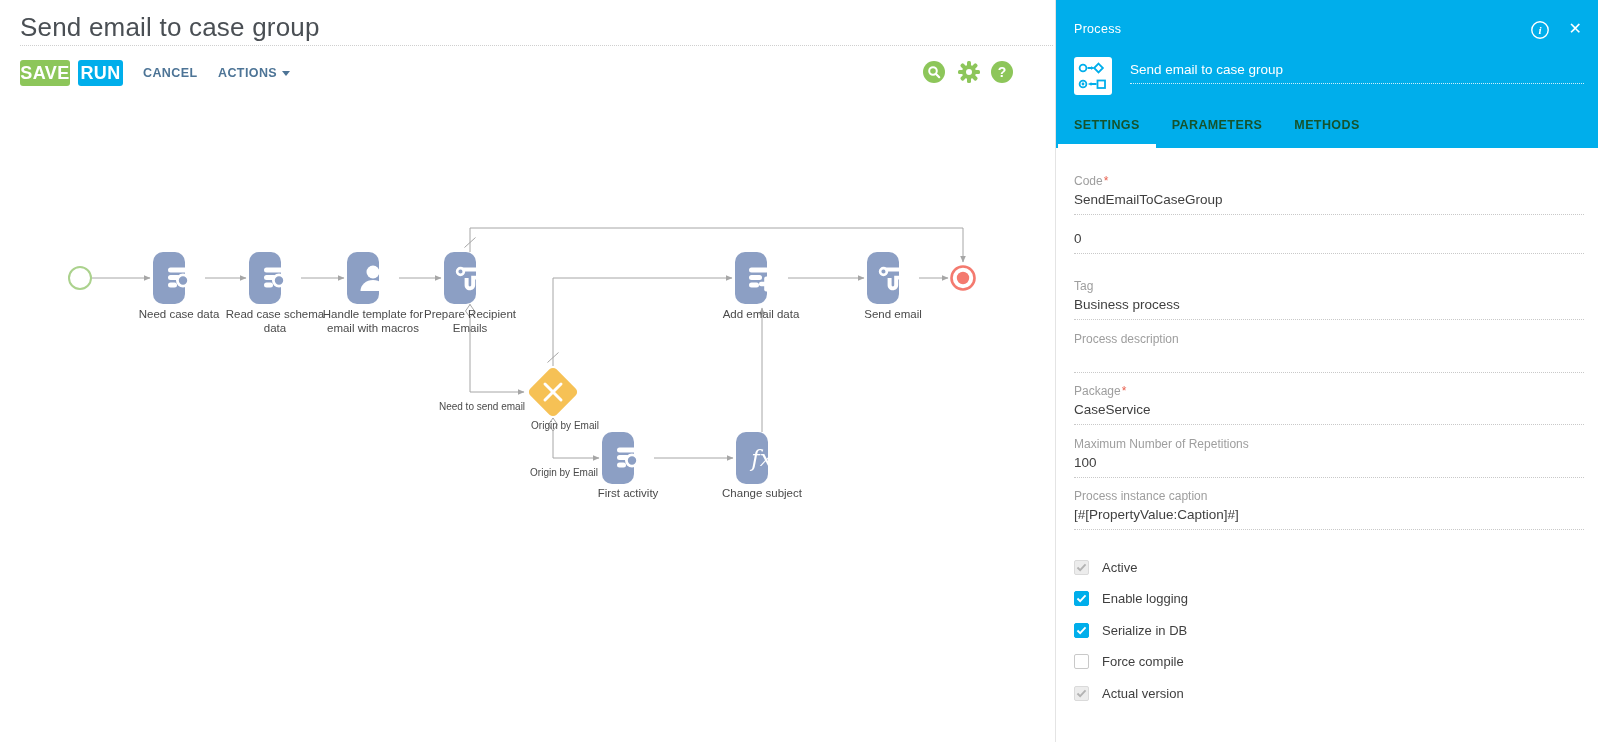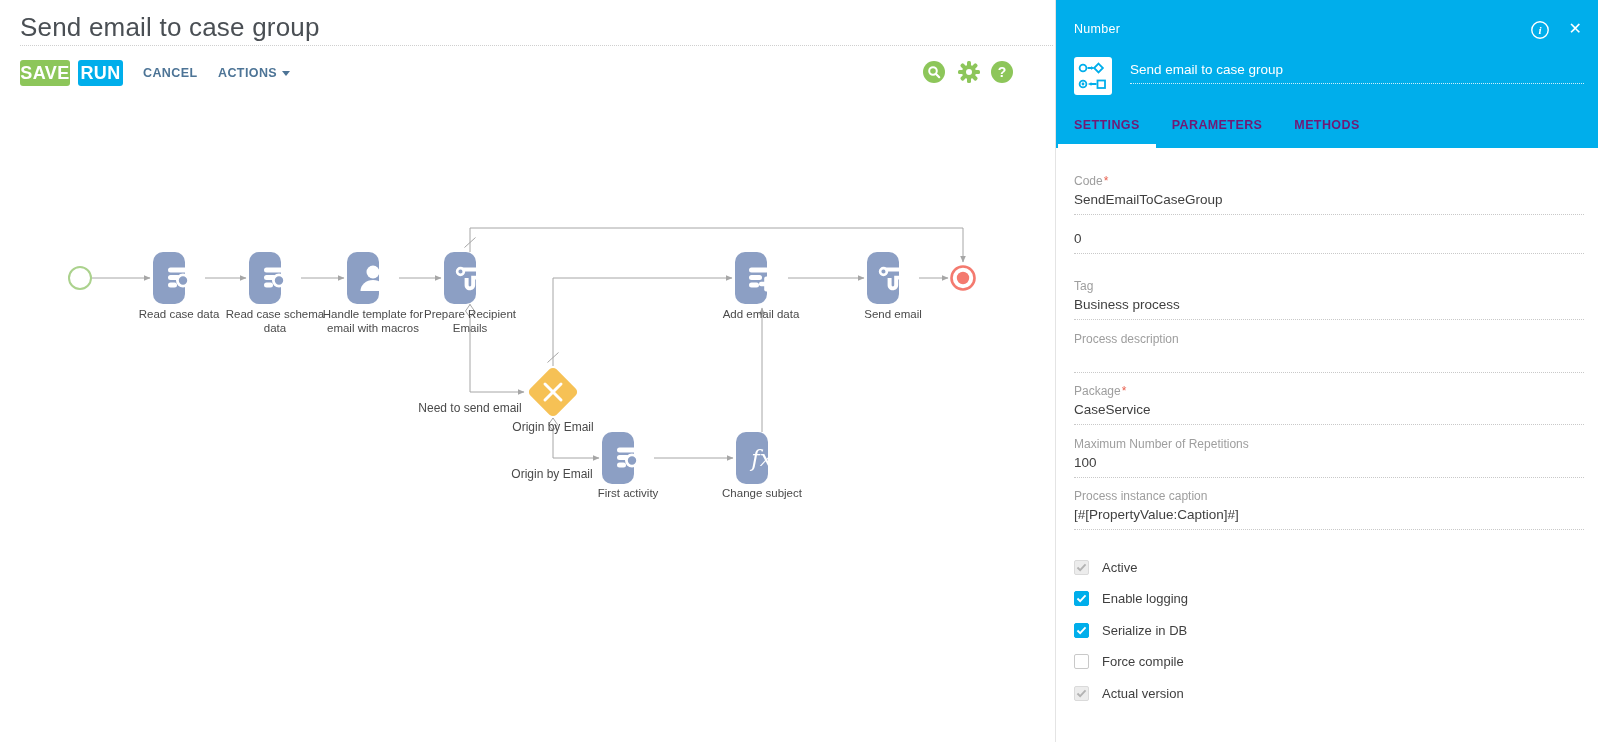--- a/index.html
+++ b/index.html
@@ -26,37 +26,37 @@
   .tool-ic { position:absolute; top:61px; width:22px; height:22px; cursor:pointer; }
 
   
   .canvas { position:absolute; left:0; top:90px; width:1055px; height:652px; }
   .canvas svg.wires { position:absolute; left:0; top:0; }
   .node { position:absolute; width:32px; height:52px; border-radius:10px;
           background:var(--task); cursor:pointer; }
   .node svg { position:absolute; left:0; top:0; }
   .nlabel { position:absolute; font-size:11.5px; color:#4a4a4a; text-align:center;
             line-height:1.18; transform:translateX(-50%); }
-  .elabel { position:absolute; font-size:12px; color:#4a4a4a; white-space:nowrap;
-            transform:translateX(-50%); }
+  .elabel { position:absolute; font-size:10px; color:#4a4a4a; white-space:nowrap;
+            transform:translateX(-50%);margin-left:12px; }
 
   
   .sep { position:absolute; left:1055px; top:0; width:1px; height:742px; background:#e4e4e4; }
   .panel { position:absolute; left:1056px; top:0; width:542px; height:742px; background:#fff; }
   .phead { position:absolute; left:0; top:0; right:0; height:148px; background:var(--cyan); }
   .phead-title { position:absolute; left:18px; top:22px; color:#fff; font-size:12.5px; letter-spacing:.3px; }
   .phead-info  { position:absolute; right:48px; top:20px; width:20px; height:20px; cursor:pointer; }
   .phead-close { position:absolute; right:16px; top:19px; color:#fff; font-size:16px; cursor:pointer; line-height:20px;}
   .proc-ic { position:absolute; left:18px; top:57px; width:38px; height:38px;
              background:#fff; border-radius:3px; }
   .pname { position:absolute; left:74px; top:60px; right:14px; background:transparent; border:none;
            border-bottom:1px dotted rgba(255,255,255,.8); color:#fff; font-size:13.5px;
            padding:2px 0 6px; font-family:"Liberation Sans", sans-serif; outline:none; }
   .tabs { position:absolute; left:2px; bottom:0; display:flex; }
-  .tab { padding:0 16px 12px; color:#701a75; font-size:12.5px; font-weight:700; letter-spacing:.4px;
+  .tab { padding:0 16px 12px; color:#14532d; font-size:12.5px; font-weight:700; letter-spacing:.4px;
          cursor:pointer; border-bottom:4px solid transparent; }
   .tab.active { border-bottom-color:#fff; padding-bottom:8px; }
 
   .pbody { position:absolute; left:0; top:148px; right:0; bottom:0; padding:26px 14px 0 18px; }
   .field { height:52.5px; }
   .flabel { font-size:12px; color:#9e9e9e; }
   .req { color:#e8614f; font-size:12px; margin-left:1px; }
   .fval { font-size:13.5px; color:#3f3f3f; padding:4px 0 6px; min-height:27px;
           border-bottom:1px dotted #c9c9c9; cursor:text; }
   .cbs { margin-top:10px; }
@@ -224,40 +224,40 @@
         <circle cx="30" cy="28.5" r="5.6" fill="#8c9fc4" stroke="#fff" stroke-width="2.8"></circle>
         <line x1="34.3" y1="33" x2="38.3" y2="37" stroke="#fff" stroke-width="3" stroke-linecap="round"></line>
       </svg>
     </div>
     <div class="node" style="left:736px;top:342px">
       <svg width="52" height="52" viewBox="0 0 52 52">
         <text x="26" y="34" text-anchor="middle" font-size="23" font-style="italic" font-family="DejaVu Serif, serif" fill="#fff">fx</text>
       </svg>
     </div>
 
-    <div class="nlabel" style="left:179px;top:218px;width:100px">Read case data</div>
+    <div class="nlabel" style="left:179px;top:218px;width:100px">Need case data</div>
     <div class="nlabel" style="left:275px;top:218px;width:104px">Read case schema data</div>
     <div class="nlabel" style="left:373px;top:218px;width:112px">Handle template for email with macros</div>
     <div class="nlabel" style="left:470px;top:218px;width:104px">Prepare Recipient Emails</div>
     <div class="nlabel" style="left:761px;top:218px;width:110px">Add email data</div>
     <div class="nlabel" style="left:893px;top:218px;width:110px">Send email</div>
     <div class="nlabel" style="left:628px;top:397px;width:110px">First activity</div>
     <div class="nlabel" style="left:762px;top:397px;width:110px">Change subject</div>
 
     <div class="elabel" style="left:470px;top:311px">Need to send email</div>
     <div class="elabel" style="left:553px;top:330px">Origin by Email</div>
     <div class="elabel" style="left:552px;top:377px">Origin by Email</div>
   </div>
 </div>
 
 <div class="sep"></div>
 
 <div class="panel">
   <div class="phead">
-    <div class="phead-title">Number</div>
+    <div class="phead-title">Process</div>
     <svg class="phead-info" viewBox="0 0 20 20">
       <circle cx="10" cy="10" r="8.2" fill="none" stroke="#fff" stroke-width="1.4"></circle>
       <text x="10" y="14.2" text-anchor="middle" font-size="11" fill="#fff" font-family="Liberation Serif, serif" font-style="italic" font-weight="bold">i</text>
     </svg>
     <div class="phead-close">✕</div>
 
     <svg class="proc-ic" viewBox="0 0 38 38">
       <g fill="none" stroke="#00aeeb" stroke-width="1.8">
         <circle cx="9" cy="11" r="3.4"></circle>
         <line x1="13.5" y1="11" x2="17.5" y2="11"></line>

